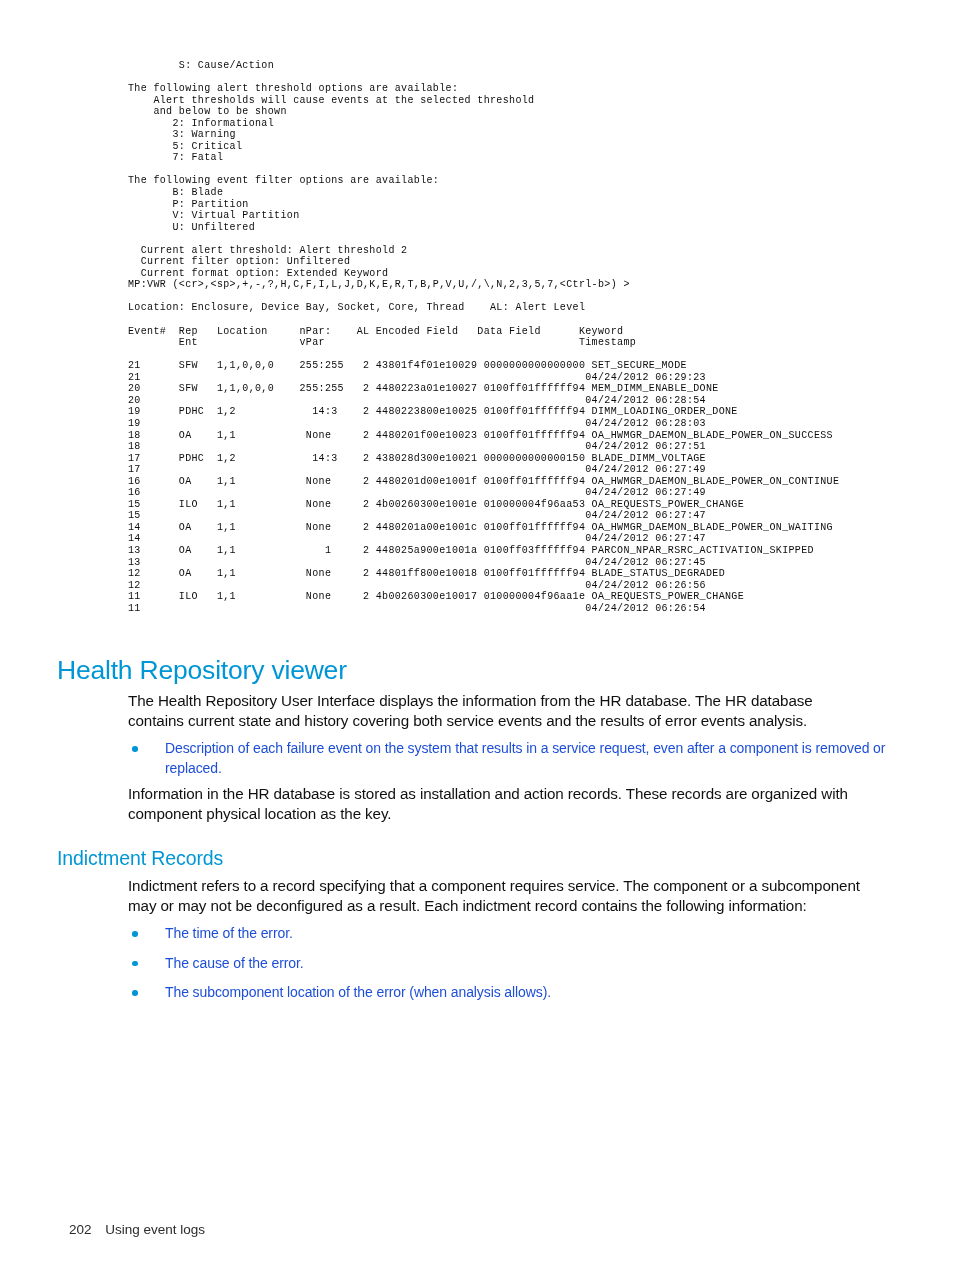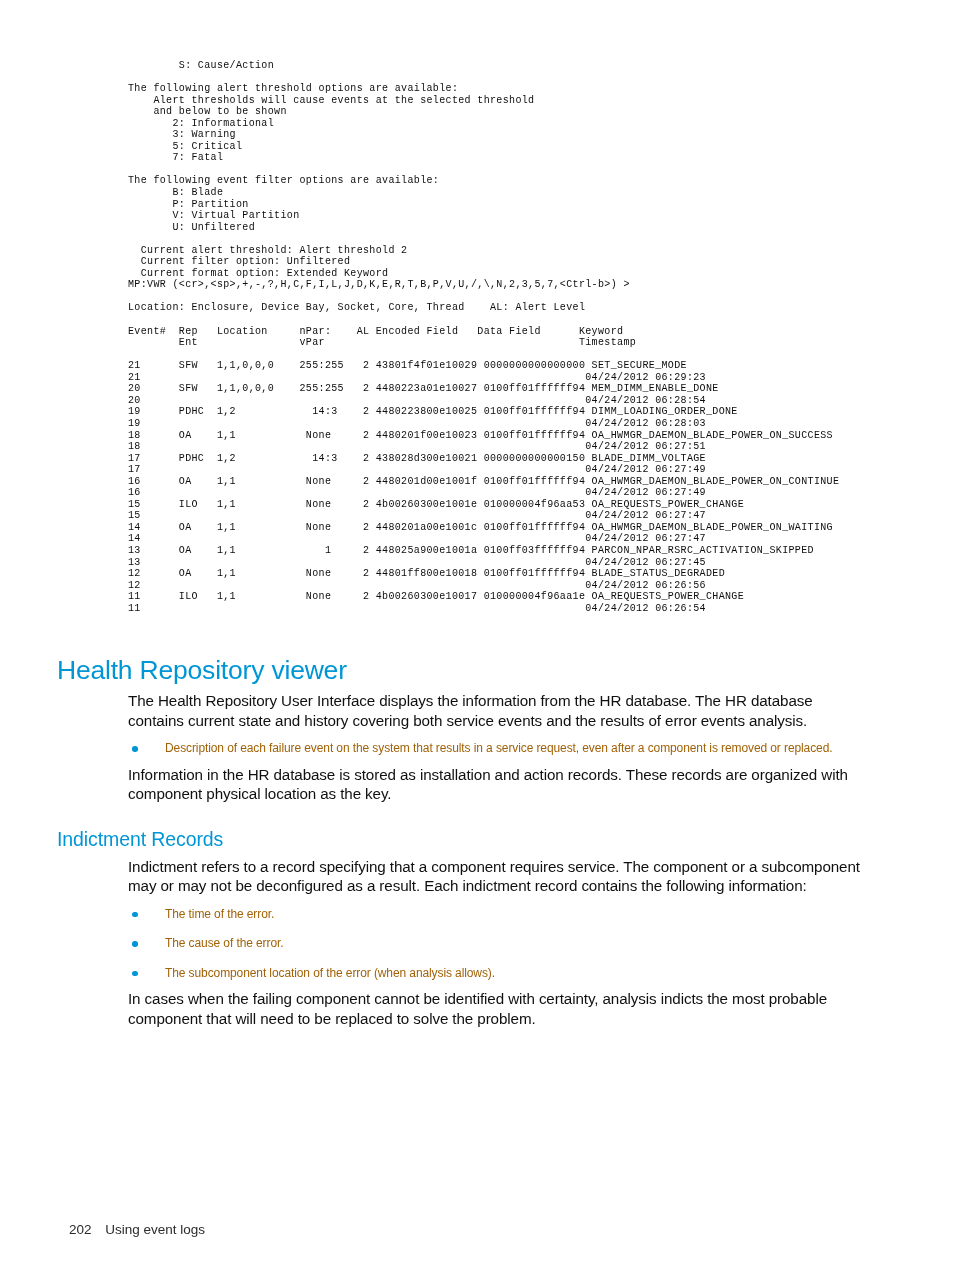--- a/index.html
+++ b/index.html
@@ -80,23 +80,23 @@
     padding: 0;
     list-style: none;
     position: relative;
     left: 128px;
     width: 760px;
   }
   ul.bullets li {
     position: relative;
     padding-left: 37px;
     margin-bottom: 10px;
-    font-size: 12px;
+    font-size: 14px;
     line-height: 19.5px;
-    color: #a16207;
+    color: #1d4ed8;
     letter-spacing: -0.1px;
   }
   ul.bullets li:last-child { margin-bottom: 4px; }
   ul.bullets li .bullet-dot {
     position: absolute;
     left: 4px;
     top: 7px;
     width: 5.5px;
     height: 5.5px;
     border-radius: 50%;
@@ -151,20 +151,19 @@
     <li>
       <span class="bullet-dot"></span>
       <span>The cause of the error.</span>
     </li>
     <li>
       <span class="bullet-dot"></span>
       <span>The subcomponent location of the error (when analysis allows).</span>
     </li>
   </ul>
 
-  <p class="body-text">In cases when the failing component cannot be identified with certainty, analysis indicts the most probable component that will need to be replaced to solve the problem.</p>
 
 </div>
 
 <div class="footer">
   <span class="page-num">202</span>
   <span>Using event logs</span>
 </div>
 
 </body></html>

